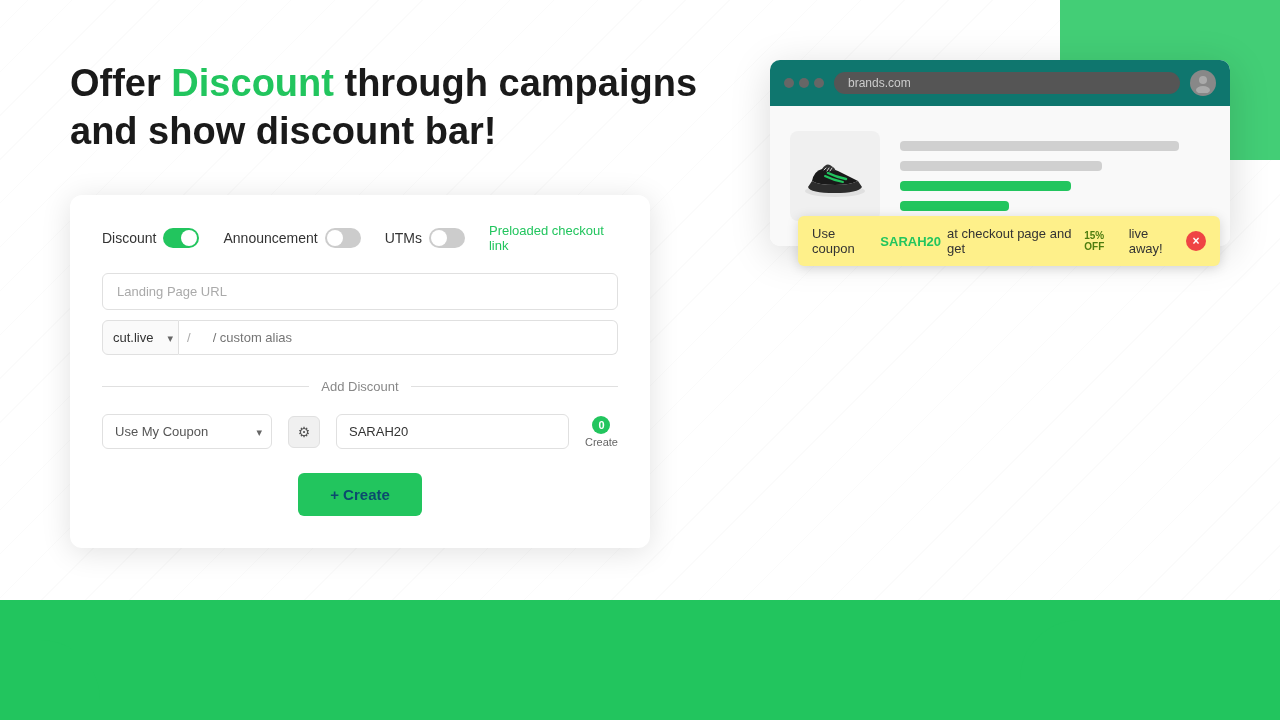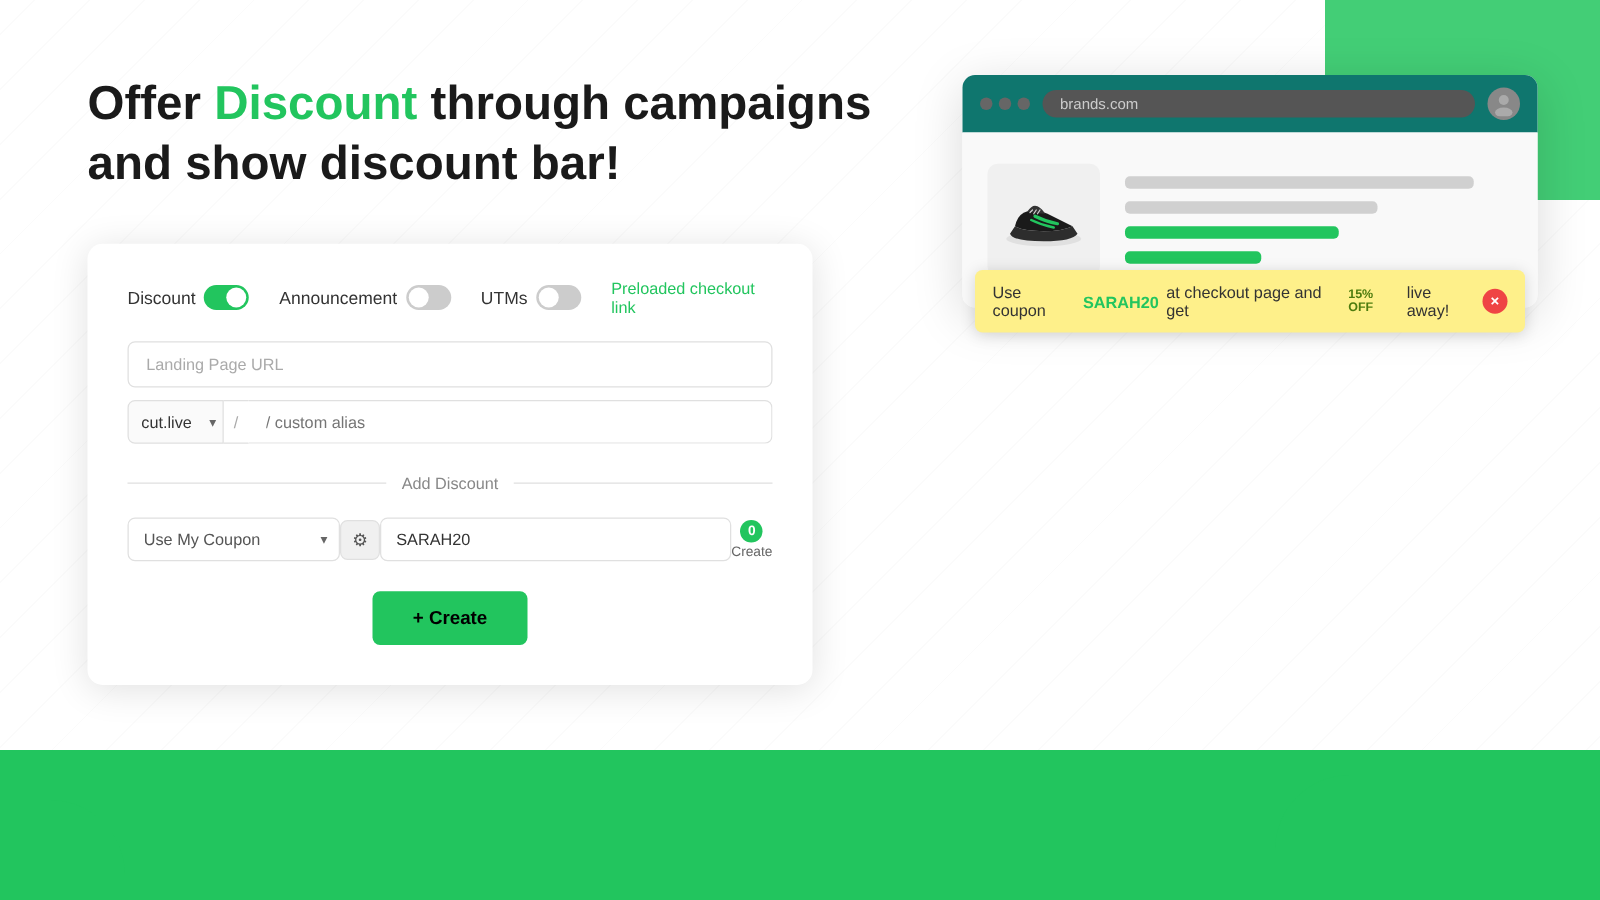--- a/index.html
+++ b/index.html
@@ -221,21 +221,21 @@
     .divider-label {
       font-size: 13px;
       color: #888;
       white-space: nowrap;
     }
 
     
     .coupon-row {
       display: flex;
       align-items: center;
-      gap: 0;
+      gap: 16px;
       margin-bottom: 24px;
     }
     .coupon-select-wrapper {
       position: relative;
       flex: 0 0 170px;
     }
     .coupon-select {
       width: 100%;
       border: 1px solid #e0e0e0;
       border-radius: 6px;
@@ -294,21 +294,21 @@
       font-weight: 700;
     }
     .coupons-label {
       font-size: 11px;
       color: #666;
     }
 
     
     .create-btn {
       background: #22c55e;
-      color: #000000;
+      color: #0c4a6e;
       border: none;
       border-radius: 6px;
       padding: 13px 32px;
       font-size: 15px;
       font-weight: 600;
       cursor: pointer;
       display: block;
       margin: 0 auto;
       text-align: right;
     }
@@ -398,21 +398,21 @@
     }
     .placeholder-bar.medium { width: 55%; background: #22c55e; }
     .placeholder-bar.short { width: 35%; background: #22c55e; }
     .placeholder-bar.gray-long { width: 90%; }
     .placeholder-bar.gray-med { width: 65%; }
 
     
     .discount-bar {
       position: absolute;
       bottom: -20px;
-      left: 10px;
+      left: 28px;
       right: 10px;
       background: #fef08a;
       border-radius: 6px;
       padding: 10px 14px;
       display: flex;
       align-items: center;
       gap: 6px;
       font-size: 13px;
       color: #333;
       box-shadow: 0 2px 12px rgba(0,0,0,0.15);

